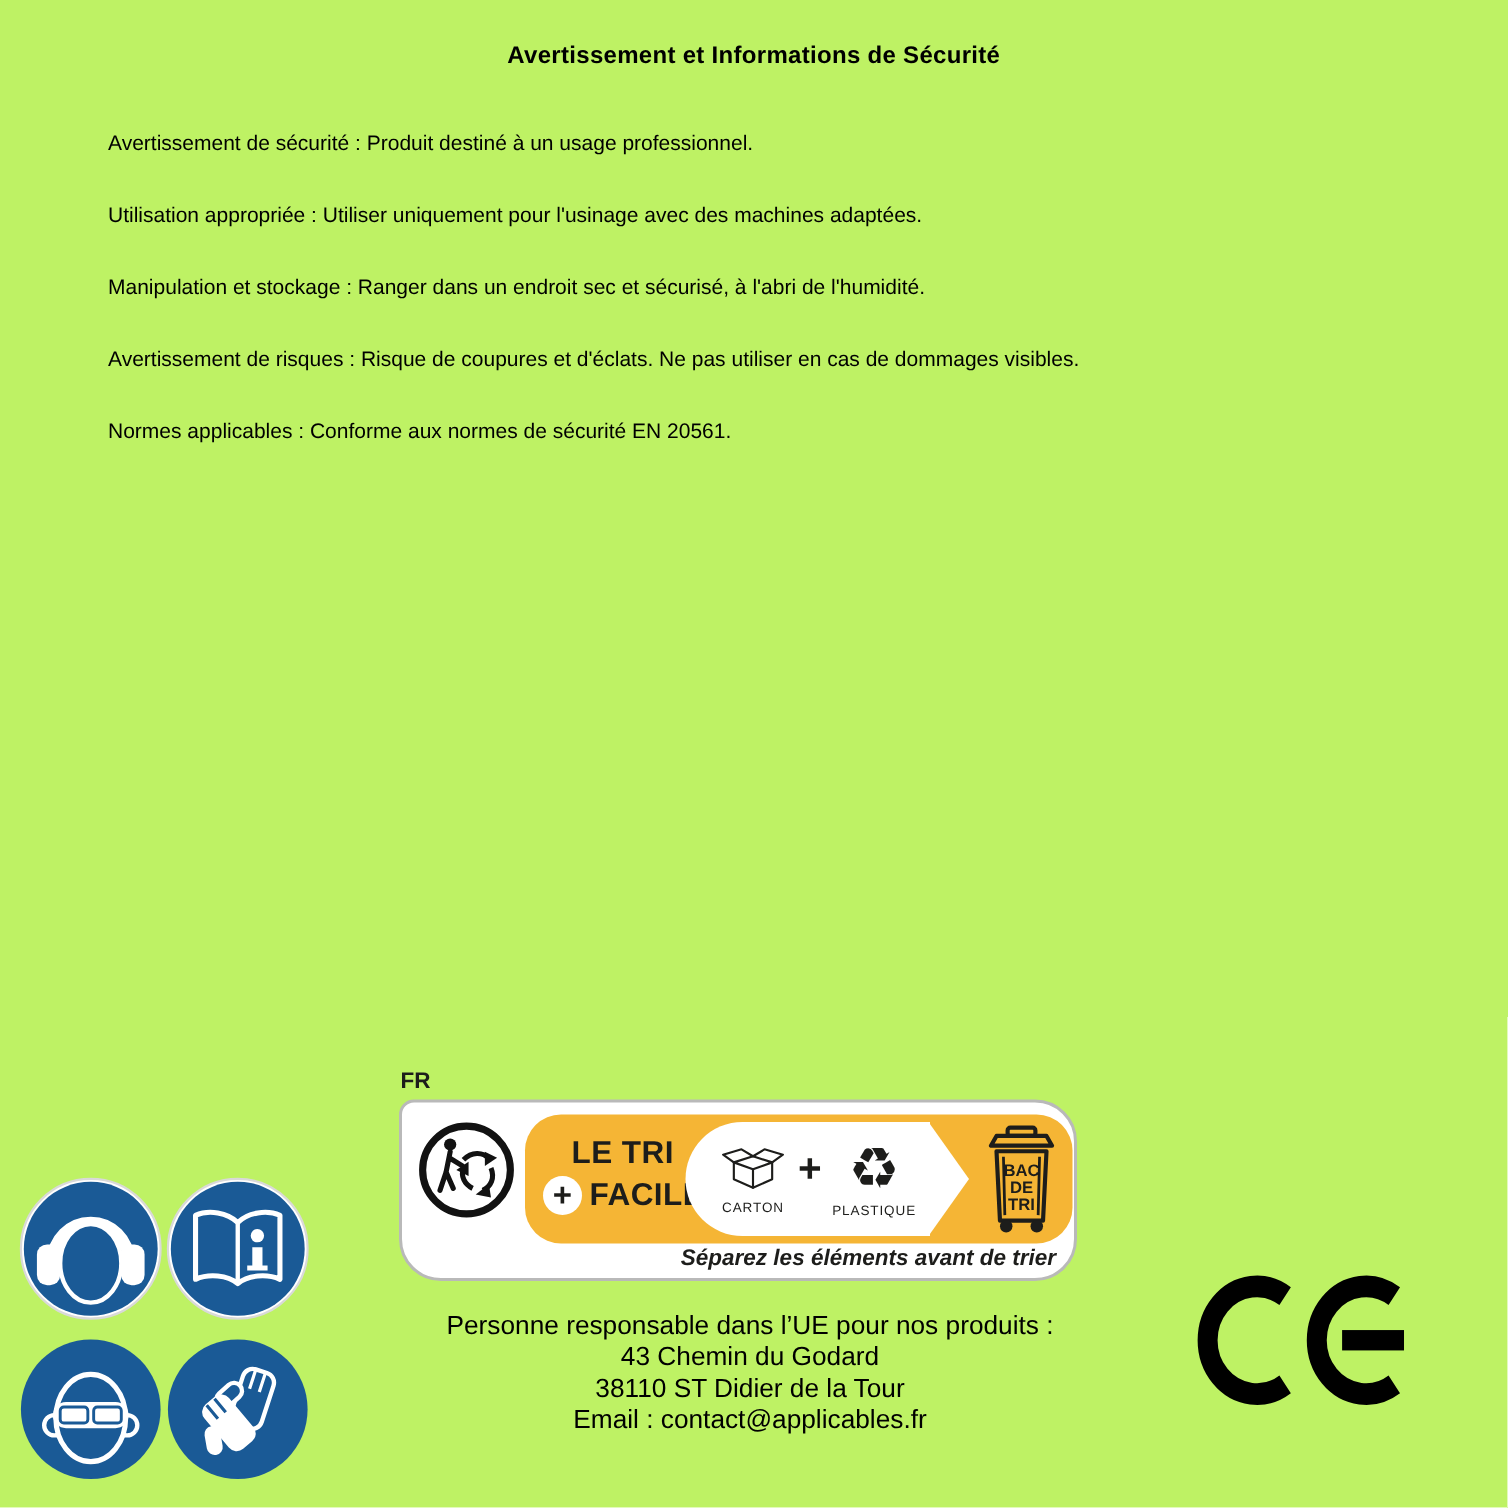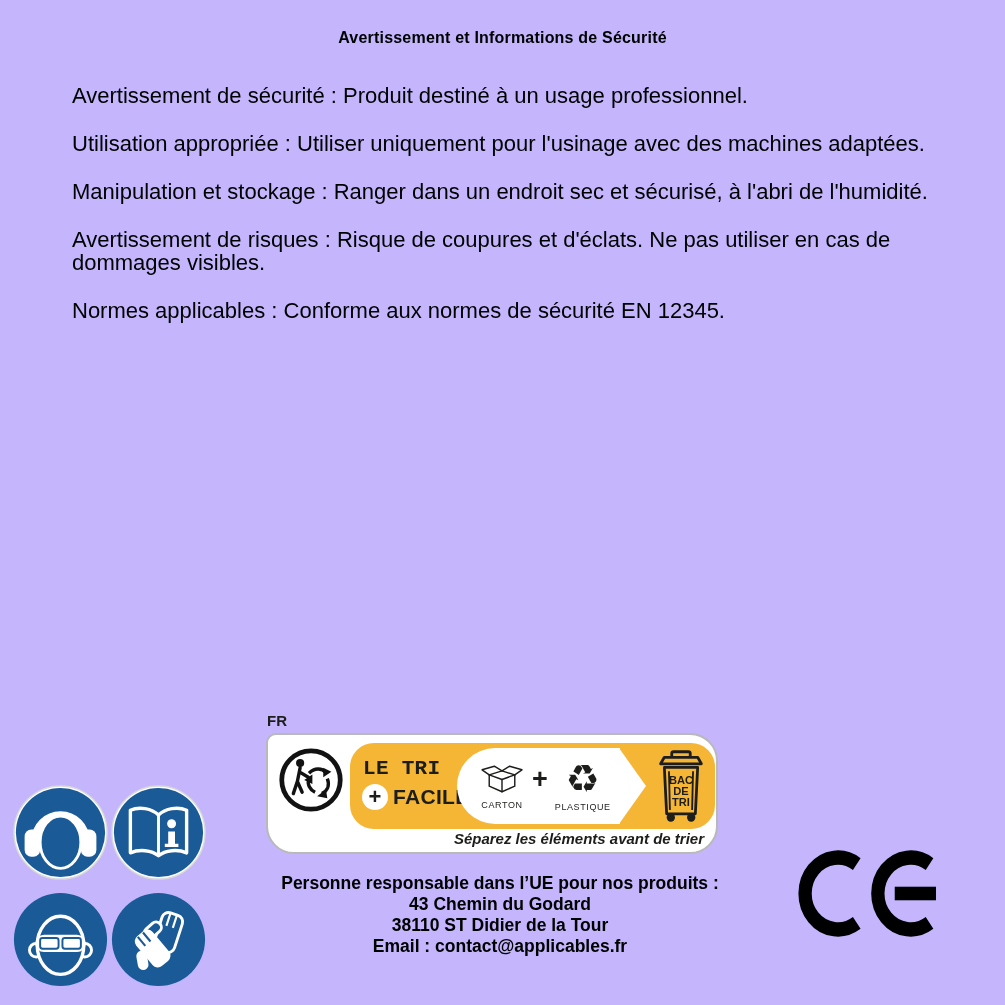--- a/index.html
+++ b/index.html
@@ -1,40 +1,40 @@
 <!DOCTYPE html>
 <html><head>
 <meta charset="utf-8">
 <style>
   html,body{margin:0;padding:0;background:#fff;}
-  .canvas{position:relative;width:1005px;height:1005px;background:#c4b5fd;overflow:hidden;
+  .canvas{position:relative;width:1005px;height:1005px;background:#bef264;overflow:hidden;
           font-family:"Liberation Sans",sans-serif;color:#000;}
 
   
   .title{position:absolute;top:29px;left:0;width:100%;text-align:center;
          font-size:16px;font-weight:bold;letter-spacing:.2px;}
 
   
   .paras{position:absolute;top:84px;left:72px;width:885px;}
-  .paras p{margin:0 0 25px 0;font-size:22px;line-height:23px;font-weight:400;}
+  .paras p{margin:0 0 25px 0;font-size:14px;line-height:23px;font-weight:400;}
 
   
   .micon{position:absolute;width:97px;height:97px;}
   .micon svg{width:100%;height:100%;display:block;}
 
   
   .relabel{position:absolute;left:266px;top:712px;width:456px;height:145px;}
   .fr{font-weight:bold;font-size:15px;margin-left:1px;line-height:18px;color:#1d1d1b;}
   .labelbox{position:absolute;top:21px;left:0;width:452px;height:121px;background:#fff;
             border:2px solid #b9b9b9;border-radius:10px 28px 28px 28px;box-sizing:border-box;}
   .triman{position:absolute;left:9px;top:11px;width:68px;height:68px;}
   .yellowbox{position:absolute;left:82px;top:8px;width:365px;height:86px;
              background:#F5B535;border-radius:24px;}
   .headline{position:absolute;left:12px;top:14px;color:#1d1d1b;font-weight:bold;}
-  .hl-top{display:block;font-size:21px;line-height:24px;margin-left:1px;letter-spacing:.3px;font-family:Liberation Mono, monospace;}
+  .hl-top{display:block;font-size:21px;line-height:24px;margin-left:19px;letter-spacing:.3px;}
   .hl-bottom{display:flex;align-items:center;margin-top:3px;}
   .plus-circle{width:26px;height:26px;border-radius:50%;background:#fff;color:#1d1d1b;
                font-size:22px;font-weight:bold;display:flex;align-items:center;
                justify-content:center;margin-right:5px;line-height:26px;}
   .hl-facile{font-size:21px;letter-spacing:.3px;}
   .pill{position:absolute;left:107px;top:5px;width:163px;height:76px;background:#fff;
         border-radius:38px 0 0 38px;display:flex;align-items:center;
         padding-left:22px;box-sizing:border-box;}
   .pill-tip{position:absolute;left:269px;top:5px;width:0;height:0;
             border-top:38px solid transparent;border-bottom:38px solid transparent;
@@ -43,38 +43,38 @@
   .mat-label{font-size:9px;font-weight:normal;letter-spacing:.6px;color:#1d1d1b;margin-top:4px;}
   .mat-plus{font-size:27px;font-weight:bold;color:#1d1d1b;margin:0 7px 14px 7px;}
   .recycle-glyph{font-size:38px;line-height:38px;color:#1d1d1b;font-family:"DejaVu Sans",sans-serif;}
   .carton-svg{width:46px;height:34px;display:block;}
   .bin{position:absolute;right:9px;top:4px;width:50px;height:78px;}
   .separez{position:absolute;right:12px;bottom:5px;font-style:italic;font-weight:600;
            font-size:15px;color:#1d1d1b;margin-top:19px;}
 
   
   .resp{position:absolute;top:873px;left:250px;width:500px;text-align:center;
-        font-weight:bold;font-size:17.5px;line-height:21px;}
+        font-weight:normal;font-size:17.5px;line-height:21px;}
 
   
   .ce{position:absolute;left:798px;top:845px;width:142px;height:97px;}
 </style>
 </head>
 <body>
 
 <div class="canvas">
 
   <div class="title">Avertissement et Informations de Sécurité</div>
 
   <div class="paras">
     <p>Avertissement de sécurité : Produit destiné à un usage professionnel.</p>
     <p>Utilisation appropriée : Utiliser uniquement pour l'usinage avec des machines adaptées.</p>
     <p>Manipulation et stockage : Ranger dans un endroit sec et sécurisé, à l'abri de l'humidité.</p>
     <p>Avertissement de risques : Risque de coupures et d'éclats. Ne pas utiliser en cas de dommages visibles.</p>
-    <p>Normes applicables : Conforme aux normes de sécurité EN 12345.</p>
+    <p>Normes applicables : Conforme aux normes de sécurité EN 20561.</p>
   </div>
 
   <div class="micon" style="left:12px;top:784px;">
     <svg viewBox="0 0 100 100">
       <circle cx="50" cy="50" r="48" fill="#fff" stroke="#d9d9d9" stroke-width="1.5"></circle>
       <circle cx="50" cy="50" r="46" fill="#1A5A96"></circle>
       <path d="M24 58 A26 26 0 0 1 76 58" fill="none" stroke="#fff" stroke-width="8"></path>
       <ellipse cx="50" cy="60" rx="21" ry="27" fill="#1A5A96" stroke="#fff" stroke-width="3"></ellipse>
       <rect x="13" y="47" width="16" height="28" rx="7" fill="#fff"></rect>
       <rect x="71" y="47" width="16" height="28" rx="7" fill="#fff"></rect>

